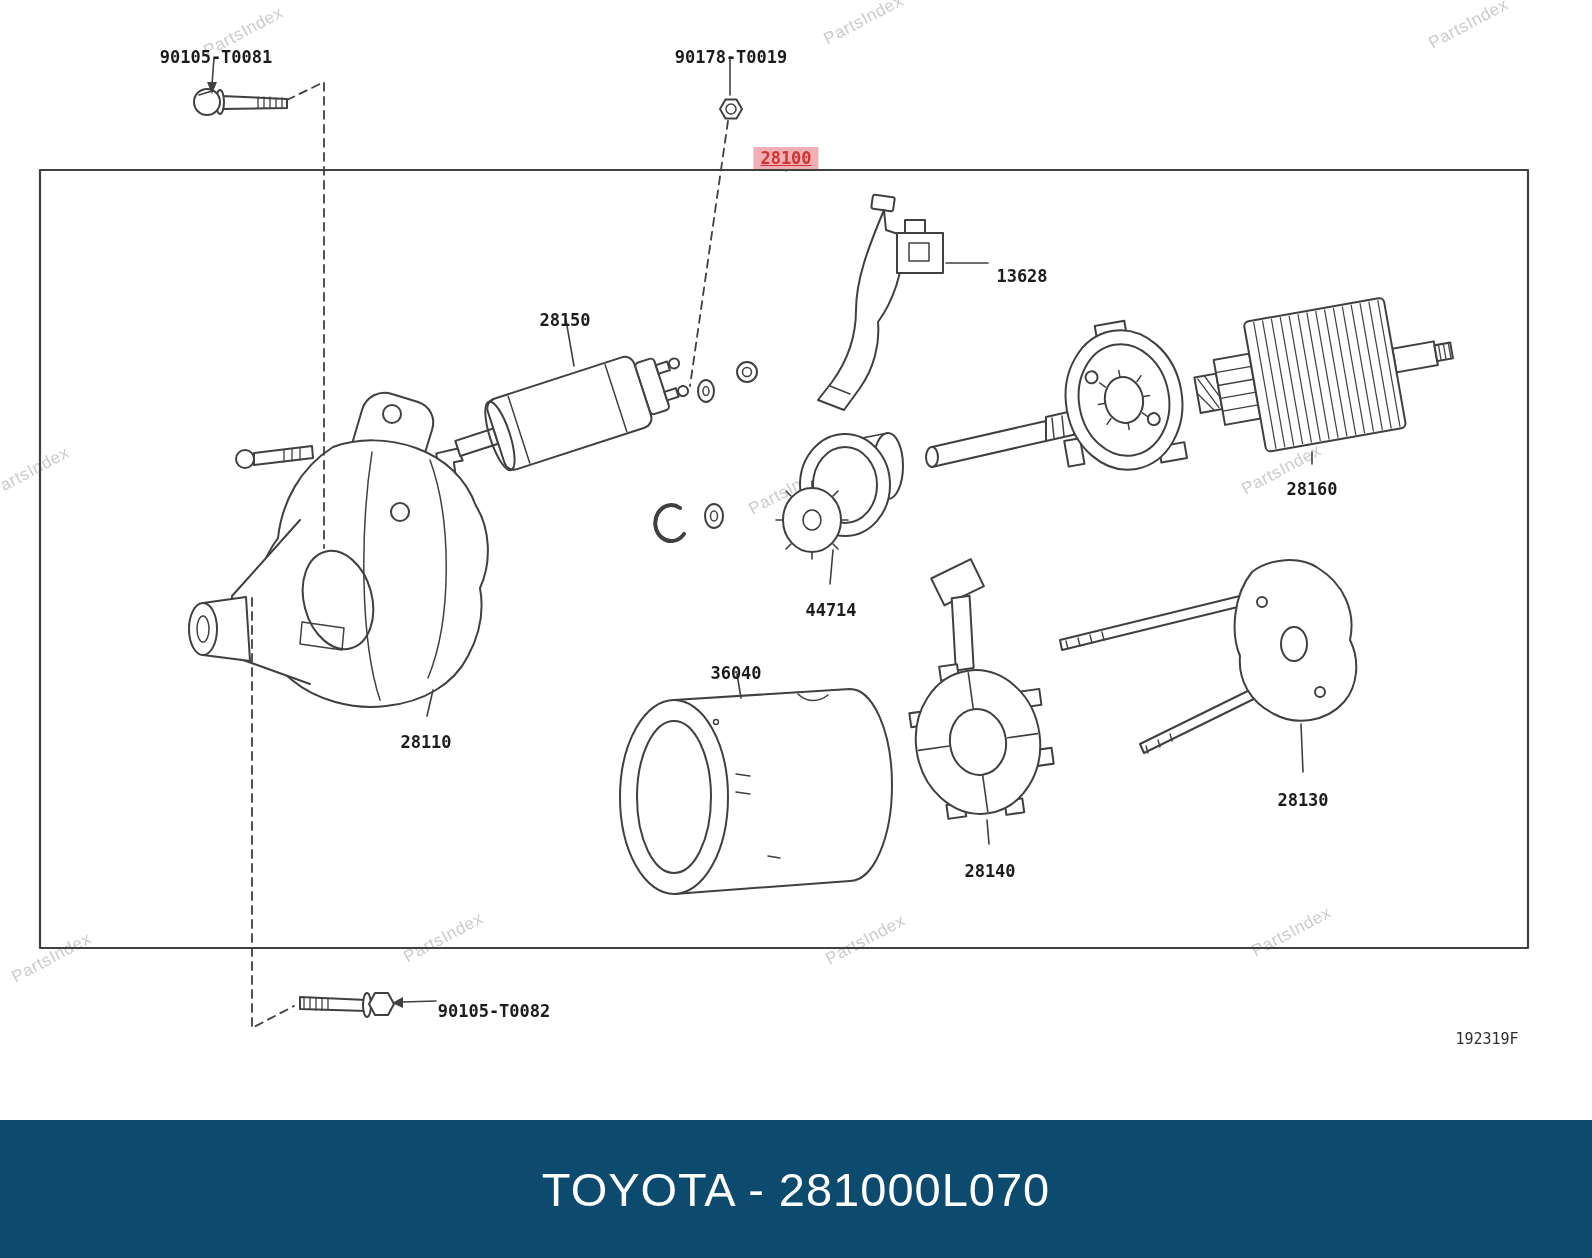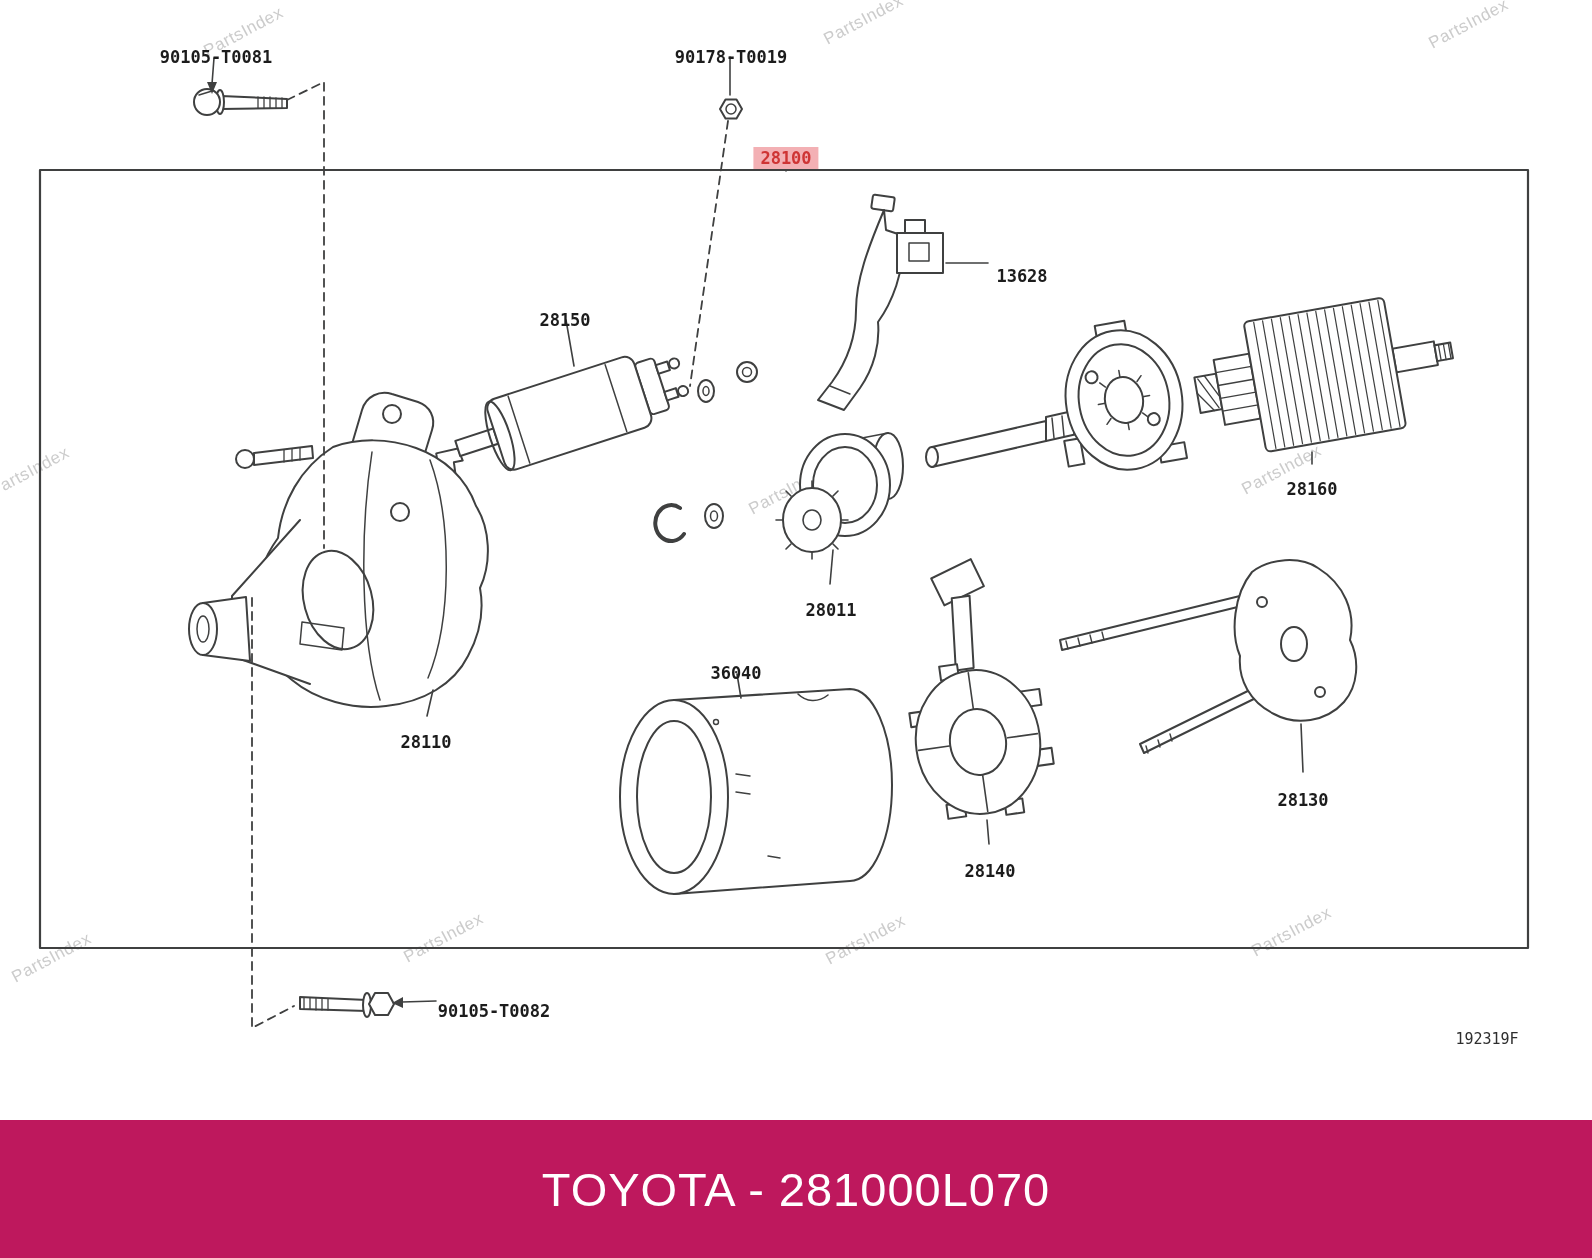--- a/index.html
+++ b/index.html
@@ -8,28 +8,28 @@
   svg.art { position:absolute; left:0; top:0; }
   .watermark {
     position:absolute; font:17px "Liberation Sans", sans-serif; color:#c3c3c3;
     transform:rotate(-28deg); letter-spacing:.6px; opacity:.85; white-space:nowrap;
     pointer-events:none;
   }
   .callout {
     position:absolute; transform:translate(-50%,-50%);
     font:bold 17px "DejaVu Sans Mono", monospace; color:#1c1c1c; white-space:nowrap;margin-top:12px;
   }
-  .callout.highlight { background:#f3b0b4; color:#ce3434; padding:1px 7px; }
+  .callout.highlight { background:#f3b0b4; color:#ce3434; padding:1px 7px;text-decoration:underline; }
   .fig-code {
     position:absolute; transform:translate(-50%,-50%);
     font:15px "DejaVu Sans Mono", monospace; color:#2e2e2e;text-align:right;
   }
   .footer {
     position:absolute; left:0; bottom:0; width:1592px; height:138px;
-    background:#be185d; display:flex; align-items:center; justify-content:center; gap:115px;
+    background:#0c4a6e; display:flex; align-items:center; justify-content:center; gap:115px;
   }
   .footer .t {
     font:400 47px "Liberation Sans", sans-serif; color:#ffffff; letter-spacing:1px; white-space:nowrap;
   }
 </style>
 </head>
 <body>
 
 <div class="stage">
 
@@ -223,21 +223,21 @@
 
     </g>
   </svg>
 
   <div class="callout" style="left:216px; top:45px">90105-T0081</div>
   <div class="callout" style="left:731px; top:45px">90178-T0019</div>
   <div class="callout highlight" style="left:786px; top:146px">28100</div>
   <div class="callout" style="left:565px; top:308px">28150</div>
   <div class="callout" style="left:1022px; top:264px">13628</div>
   <div class="callout" style="left:1312px; top:477px">28160</div>
-  <div class="callout" style="left:831px; top:598px">28011</div>
+  <div class="callout" style="left:831px; top:598px">44714</div>
   <div class="callout" style="left:426px; top:730px">28110</div>
   <div class="callout" style="left:736px; top:661px">36040</div>
   <div class="callout" style="left:990px; top:859px">28140</div>
   <div class="callout" style="left:1303px; top:788px">28130</div>
   <div class="callout" style="left:494px; top:999px">90105-T0082</div>
   <div class="fig-code" style="left:1487px; top:1039px">192319F</div>
 
   <div class="footer">
     <span class="t">TOYOTA - 281000L070</span>
   </div>

